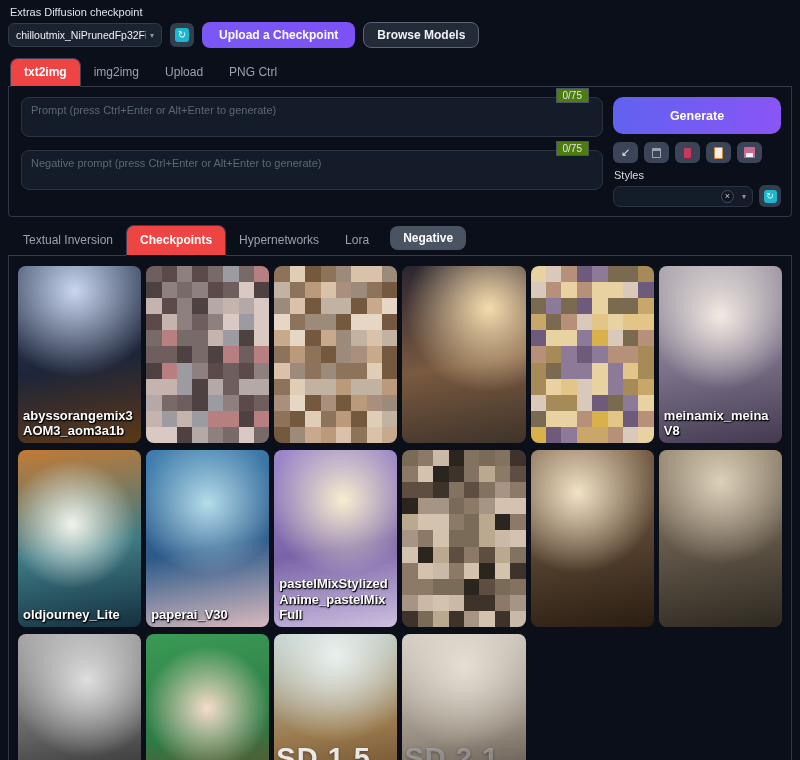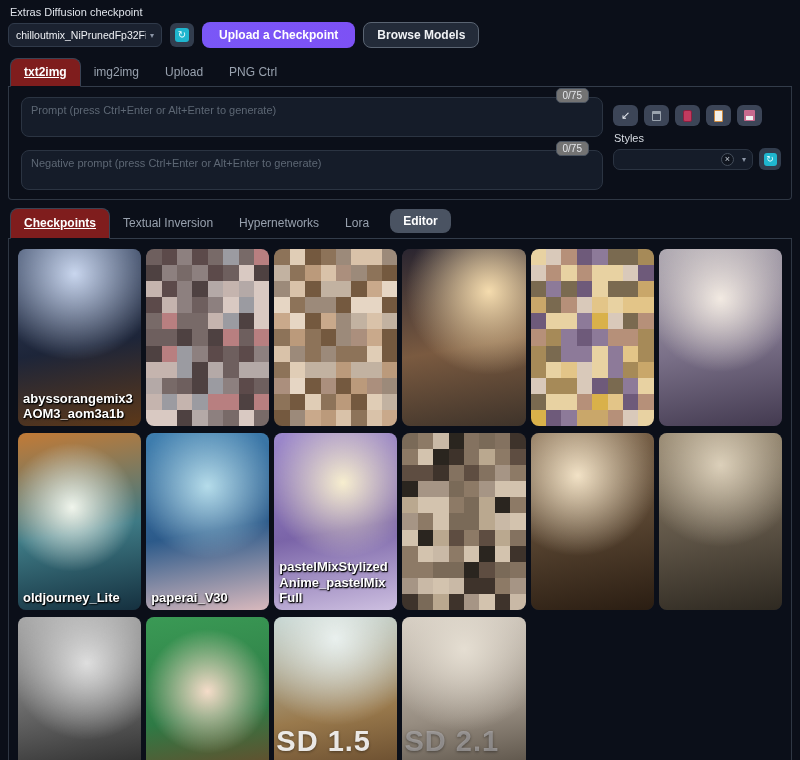--- a/index.html
+++ b/index.html
@@ -39,38 +39,38 @@
     background:#232b39; color:#f0f2f5; font-size:12px; font-weight:bold; cursor:pointer;
   }
   
   .tabbar { display:flex; align-items:flex-end; margin-top:10px; border-bottom:1px solid #333c4a; padding-left:2px; }
   .tab {
     font-size:12px; color:#98a1ae; padding:6px 13px 7px 13px; cursor:pointer; white-space:nowrap;
   }
   .tab.active {
     color:#fff; font-weight:bold;
     border:1px solid #3a4354; border-bottom:1px solid #0b0f19;
-    border-radius:8px 8px 0 0; margin-bottom:-1px; background:#7f1d1d;text-decoration:underline;
+    border-radius:8px 8px 0 0; margin-bottom:-1px; background:#ef4444;
   }
   
   .panel {
     border:1px solid #2f3744; border-top:none; border-radius:0 0 4px 4px;
     padding:10px 10px 9px 12px; display:flex; gap:10px;
   }
   .prompt-col { flex:1; display:flex; flex-direction:column; gap:13px; }
   .prompt-wrap { position:relative; }
   .prompt-wrap textarea {
     width:100%; height:40px; background:#151c29; border:1px solid #2b3442; border-radius:8px;
     color:#cfd6e0; font-size:11px; font-family:"Liberation Sans",sans-serif;
     padding:6px 9px; resize:none; outline:none; display:block;
   }
   .prompt-wrap textarea::placeholder { color:#5d6774; }
   .counter {
-    position:absolute; top:-9px; right:14px; background:#737373;
-    border:1px solid #4a5360; border-radius:5px; padding:1px 6px;
+    position:absolute; top:-9px; right:14px; background:#4d7c0f;
+    border:1px solid #4a5360; border-radius:0; padding:1px 6px;
     font-size:10px; color:#e5e7eb; z-index:2;
   }
   .gen-col { width:168px; display:flex; flex-direction:column; }
   .generate-btn {
     height:37px; border:none; border-radius:10px;
     background:linear-gradient(100deg,#6062f0,#8a55f6);
     color:#fff; font-size:12.5px; font-weight:bold; cursor:pointer;
   }
   .tools-row { display:flex; gap:6px; margin-top:8px; }
   .tool-btn {
@@ -159,20 +159,21 @@
     <div class="prompt-wrap">
       <span class="counter">0/75</span>
       <textarea placeholder="Prompt (press Ctrl+Enter or Alt+Enter to generate)" style=""></textarea>
     </div>
     <div class="prompt-wrap">
       <span class="counter">0/75</span>
       <textarea placeholder="Negative prompt (press Ctrl+Enter or Alt+Enter to generate)" style=""></textarea>
     </div>
   </div>
   <div class="gen-col">
+    <button class="generate-btn">Generate</button>
     <div class="tools-row">
       <button class="tool-btn">
           <span class="arrow-glyph">↙</span>
         </button>
       <button class="tool-btn">
           <span class="trash-shape"></span>
         </button>
       <button class="tool-btn">
           <span class="card-shape"></span>
         </button>
@@ -190,25 +191,25 @@
         <span class="caret">▾</span>
       </div>
       <button class="mini-btn" style="width:22px;height:22px;">
         <span class="teal-chip" style="width:13px;height:13px;font-size:9px;">↻</span>
       </button>
     </div>
   </div>
 </div>
 
 <div class="net-tabbar">
+  <div class="tab">Textual Inversion</div>
   <div class="tab active">Checkpoints</div>
-  <div class="tab">Textual Inversion</div>
   <div class="tab">Hypernetworks</div>
   <div class="tab">Lora</div>
-  <button class="refresh-btn">Editor</button>
+  <button class="refresh-btn">Negative</button>
 </div>
 
 <div class="cards-panel">
   <div class="grid">
       <div class="card">
         <div class="thumb" style="background: radial-gradient(circle at 46% 14%, rgb(201, 214, 238) 0%, rgba(0, 0, 0, 0) 52%), linear-gradient(170deg, rgb(51, 66, 95) 0%, rgb(29, 37, 57) 55%, rgb(93, 56, 24) 100%);"></div>
         <span class="card-label">abyssorangemix3AOM3_aom3a1b</span>
       </div>
       <div class="card">
         <div class="thumb mosaic">
@@ -484,20 +485,21 @@
           <div style="background: rgb(141, 122, 153);"></div>
           <div style="background: rgb(201, 167, 106);"></div>
           <div style="background: rgb(201, 167, 106);"></div>
           <div style="background: rgb(182, 144, 121);"></div>
           <div style="background: rgb(217, 201, 186);"></div>
           <div style="background: rgb(232, 210, 162);"></div>
         </div>
       </div>
       <div class="card">
         <div class="thumb" style="background: radial-gradient(circle at 50% 28%, rgb(242, 234, 226) 0%, rgba(0, 0, 0, 0) 52%), linear-gradient(170deg, rgb(176, 170, 178) 0%, rgb(122, 112, 136) 55%, rgb(67, 58, 80) 100%);"></div>
+        <span class="card-label">meinamix_meinaV8</span>
       </div>
       <div class="card">
         <div class="thumb" style="background: radial-gradient(circle at 44% 42%, rgb(240, 245, 236) 0%, rgba(0, 0, 0, 0) 52%), linear-gradient(170deg, rgb(194, 122, 54) 0%, rgb(62, 122, 133) 55%, rgb(21, 48, 63) 100%);"></div>
         <span class="card-label">oldjourney_Lite</span>
       </div>
       <div class="card">
         <div class="thumb" style="background: radial-gradient(circle at 50% 30%, rgb(181, 220, 234) 0%, rgba(0, 0, 0, 0) 52%), linear-gradient(170deg, rgb(63, 127, 176) 0%, rgb(44, 90, 138) 55%, rgb(217, 185, 189) 100%);"></div>
         <span class="card-label">paperai_V30</span>
       </div>
       <div class="card">

